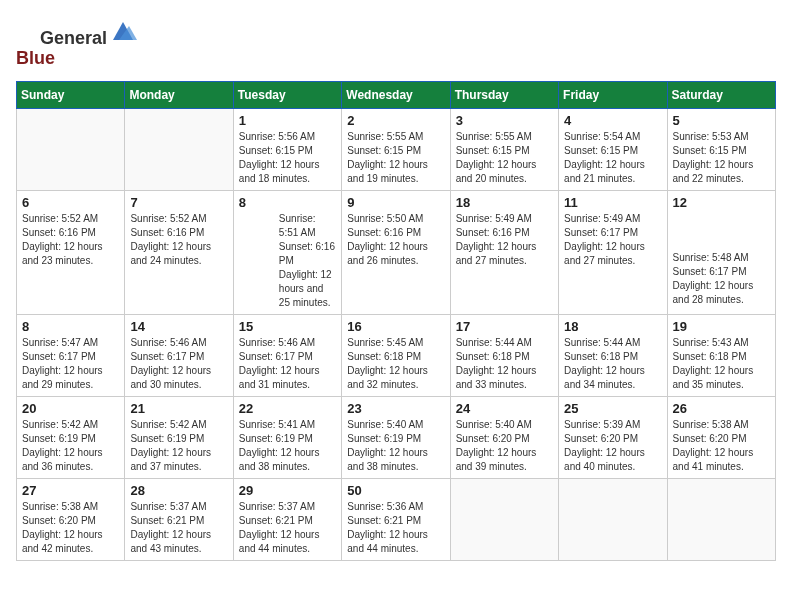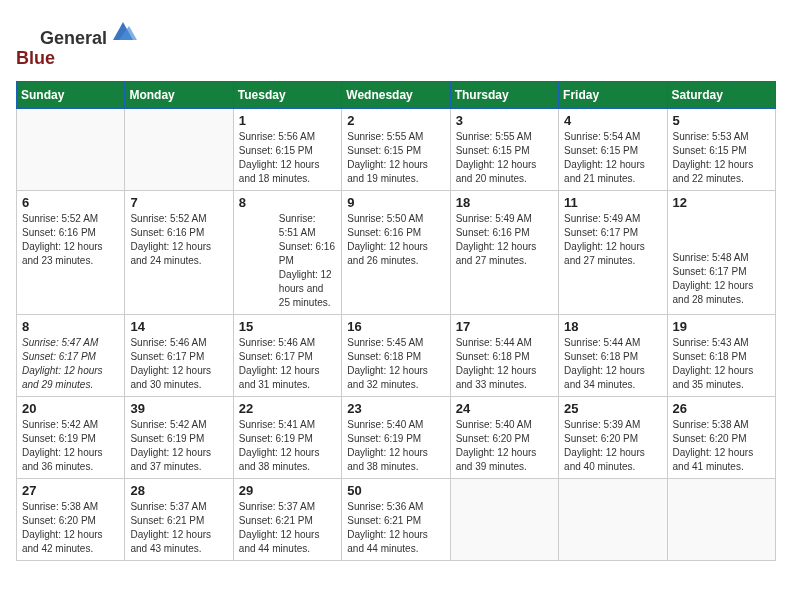--- a/index.html
+++ b/index.html
@@ -190,21 +190,21 @@
         <td>
           <span class="day-num">12</span>
           <div class="day-info" style="white-space: pre-line; margin-top: 41px;">Sunrise: 5:48 AM
 Sunset: 6:17 PM
 Daylight: 12 hours and 28 minutes.</div>
         </td>
       </tr>
       <tr>
         <td>
           <span class="day-num">8</span>
-          <div class="day-info" style="white-space: pre-line; font-style: italic;">Sunrise: 5:47 AM
+          <div class="day-info" style="white-space: pre-line;">Sunrise: 5:47 AM
 Sunset: 6:17 PM
 Daylight: 12 hours and 29 minutes.</div>
         </td>
         <td>
           <span class="day-num">14</span>
           <div class="day-info" style="white-space: pre-line;">Sunrise: 5:46 AM
 Sunset: 6:17 PM
 Daylight: 12 hours and 30 minutes.</div>
         </td>
         <td>
@@ -239,21 +239,21 @@
         </td>
       </tr>
       <tr>
         <td>
           <span class="day-num">20</span>
           <div class="day-info" style="white-space: pre-line;">Sunrise: 5:42 AM
 Sunset: 6:19 PM
 Daylight: 12 hours and 36 minutes.</div>
         </td>
         <td>
-          <span class="day-num">39</span>
+          <span class="day-num">21</span>
           <div class="day-info" style="white-space: pre-line;">Sunrise: 5:42 AM
 Sunset: 6:19 PM
 Daylight: 12 hours and 37 minutes.</div>
         </td>
         <td>
           <span class="day-num">22</span>
           <div class="day-info" style="white-space: pre-line;">Sunrise: 5:41 AM
 Sunset: 6:19 PM
 Daylight: 12 hours and 38 minutes.</div>
         </td>

